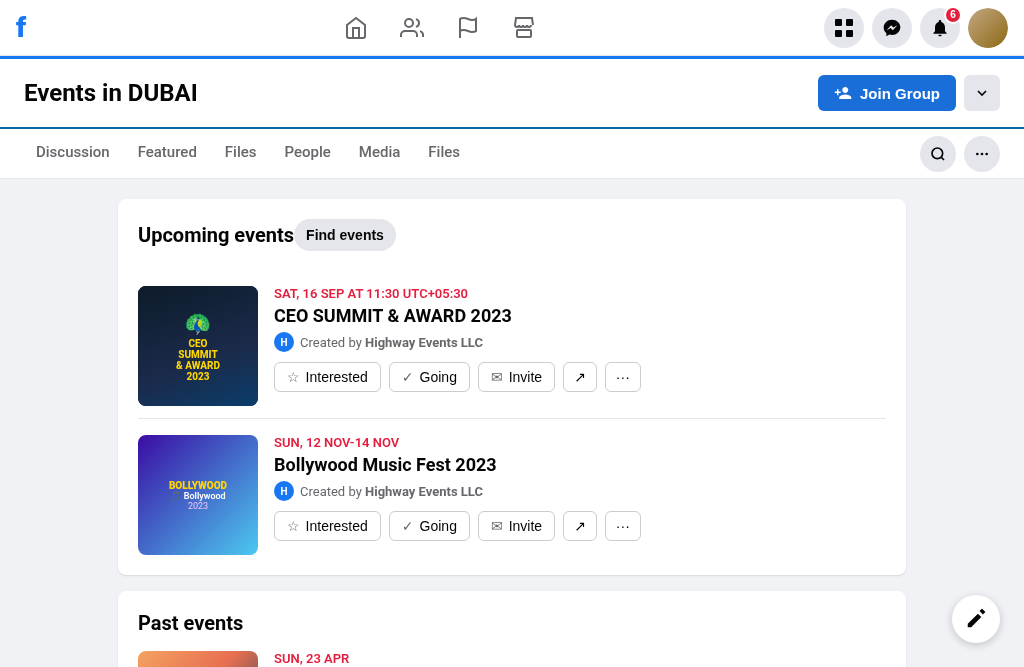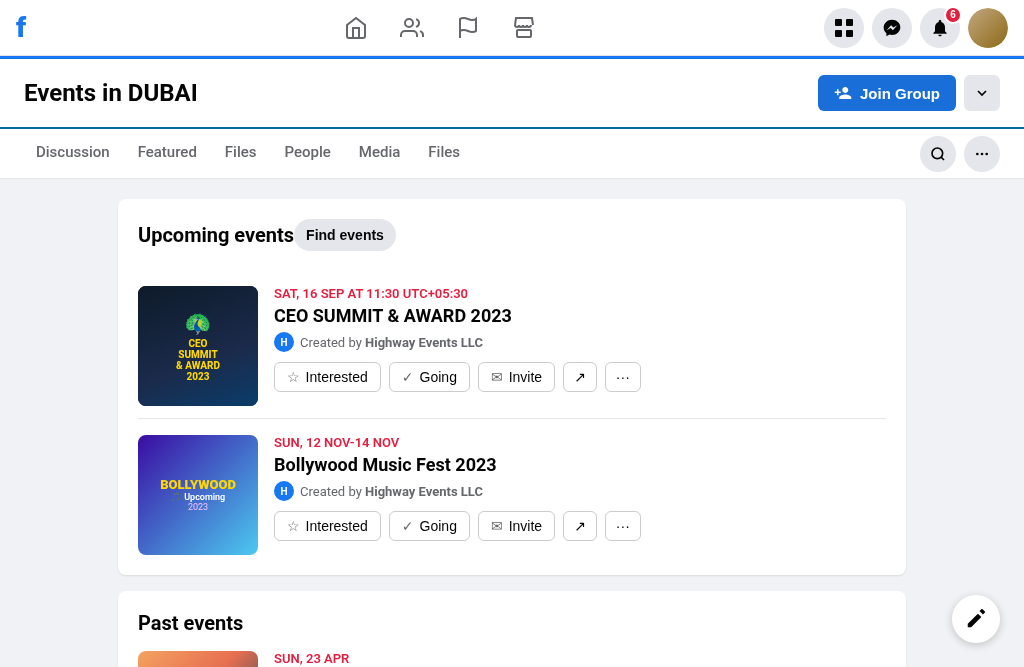--- a/index.html
+++ b/index.html
@@ -156,21 +156,21 @@
     .ceo-bird { font-size: 22px; margin-bottom: 2px; }
     .ceo-award { font-size: 10px; color: #ffd700; font-weight: 800; text-align: center; }
 
     
     .bw-content {
       width: 100%; height: 100%;
       background: linear-gradient(135deg, #3a0ca3 0%, #4cc9f0 100%);
       display: flex; flex-direction: column; align-items: center; justify-content: center;
       padding: 6px;
     }
-    .bw-title { font-size: 13px; color: #ffd700; font-weight: 900; text-align: right; line-height: 1.1; }
+    .bw-title { font-size: 10px; color: #ffd700; font-weight: 900; text-align: right; line-height: 1.1; }
     .bw-fest { font-size: 9px; color: white; font-weight: 600; text-align: center; }
     .bw-year { font-size: 9px; color: #f0c4ff; }
   </style>
 </head>
 <body>
 
 <nav class="top-nav">
   <div class="nav-left">
     <span class="nav-fb-logo">f</span>
   </div>
@@ -320,21 +320,21 @@
             <span>···</span>
           </button>
         </div>
       </div>
     </div>
 
     <div class="event-item" style="padding-top:16px; padding-bottom:0;">
       <div class="event-thumb">
         <div class="bw-content">
           <div class="bw-title">BOLLYWOOD</div>
-          <div class="bw-fest">🎵 Upcoming</div>
+          <div class="bw-fest">🎵 Bollywood</div>
           <div class="bw-year">2023</div>
         </div>
       </div>
       <div class="event-info">
         <div class="event-date">SUN, 12 NOV-14 NOV</div>
         <div class="event-title">Bollywood Music Fest 2023</div>
         <div class="event-creator">
           <div class="creator-avatar">
             <span>H</span>
           </div>

